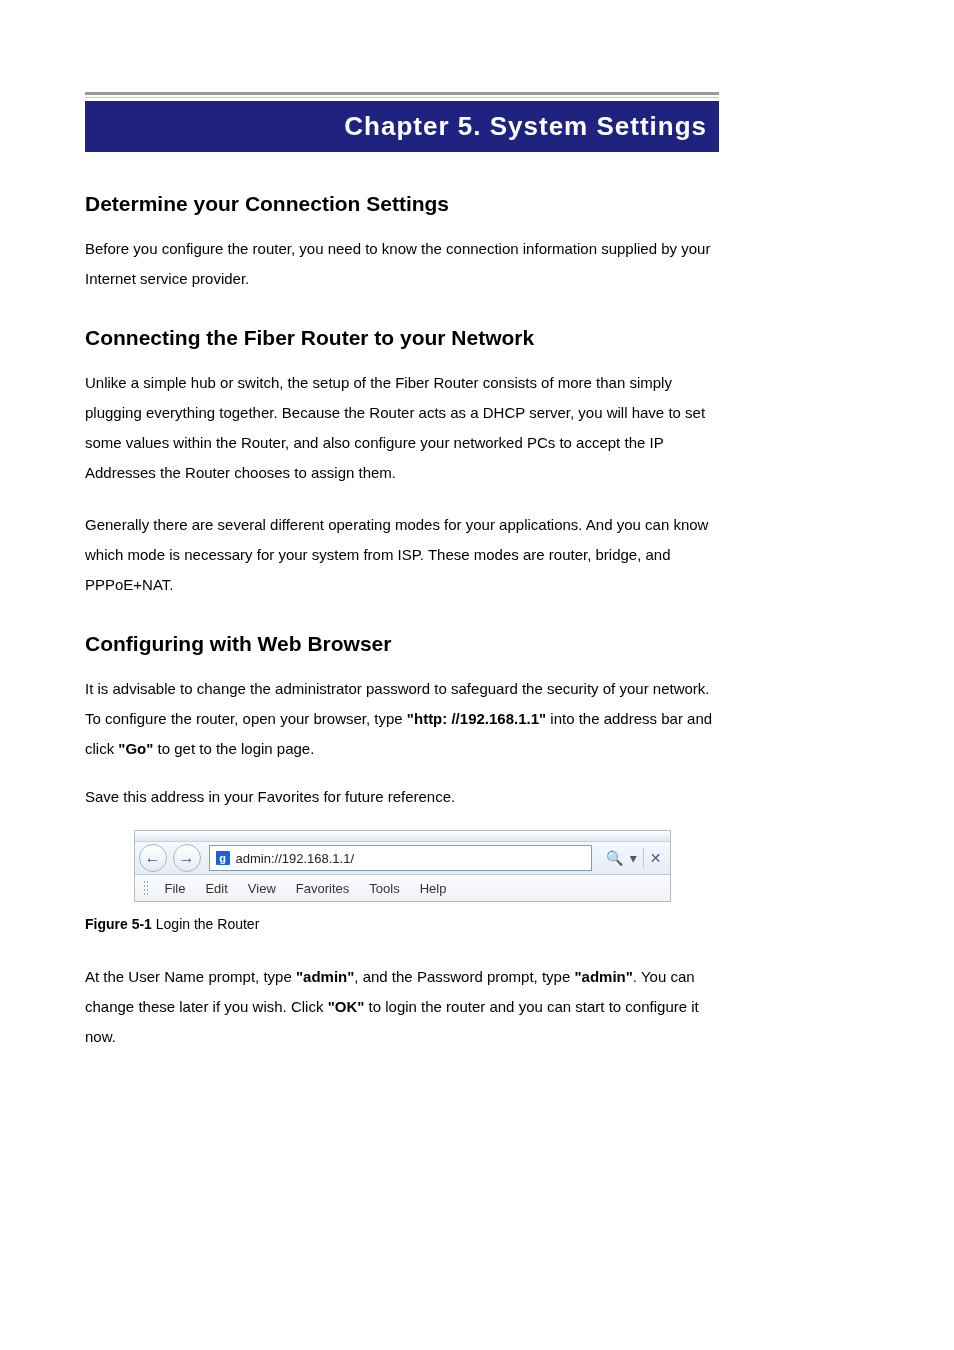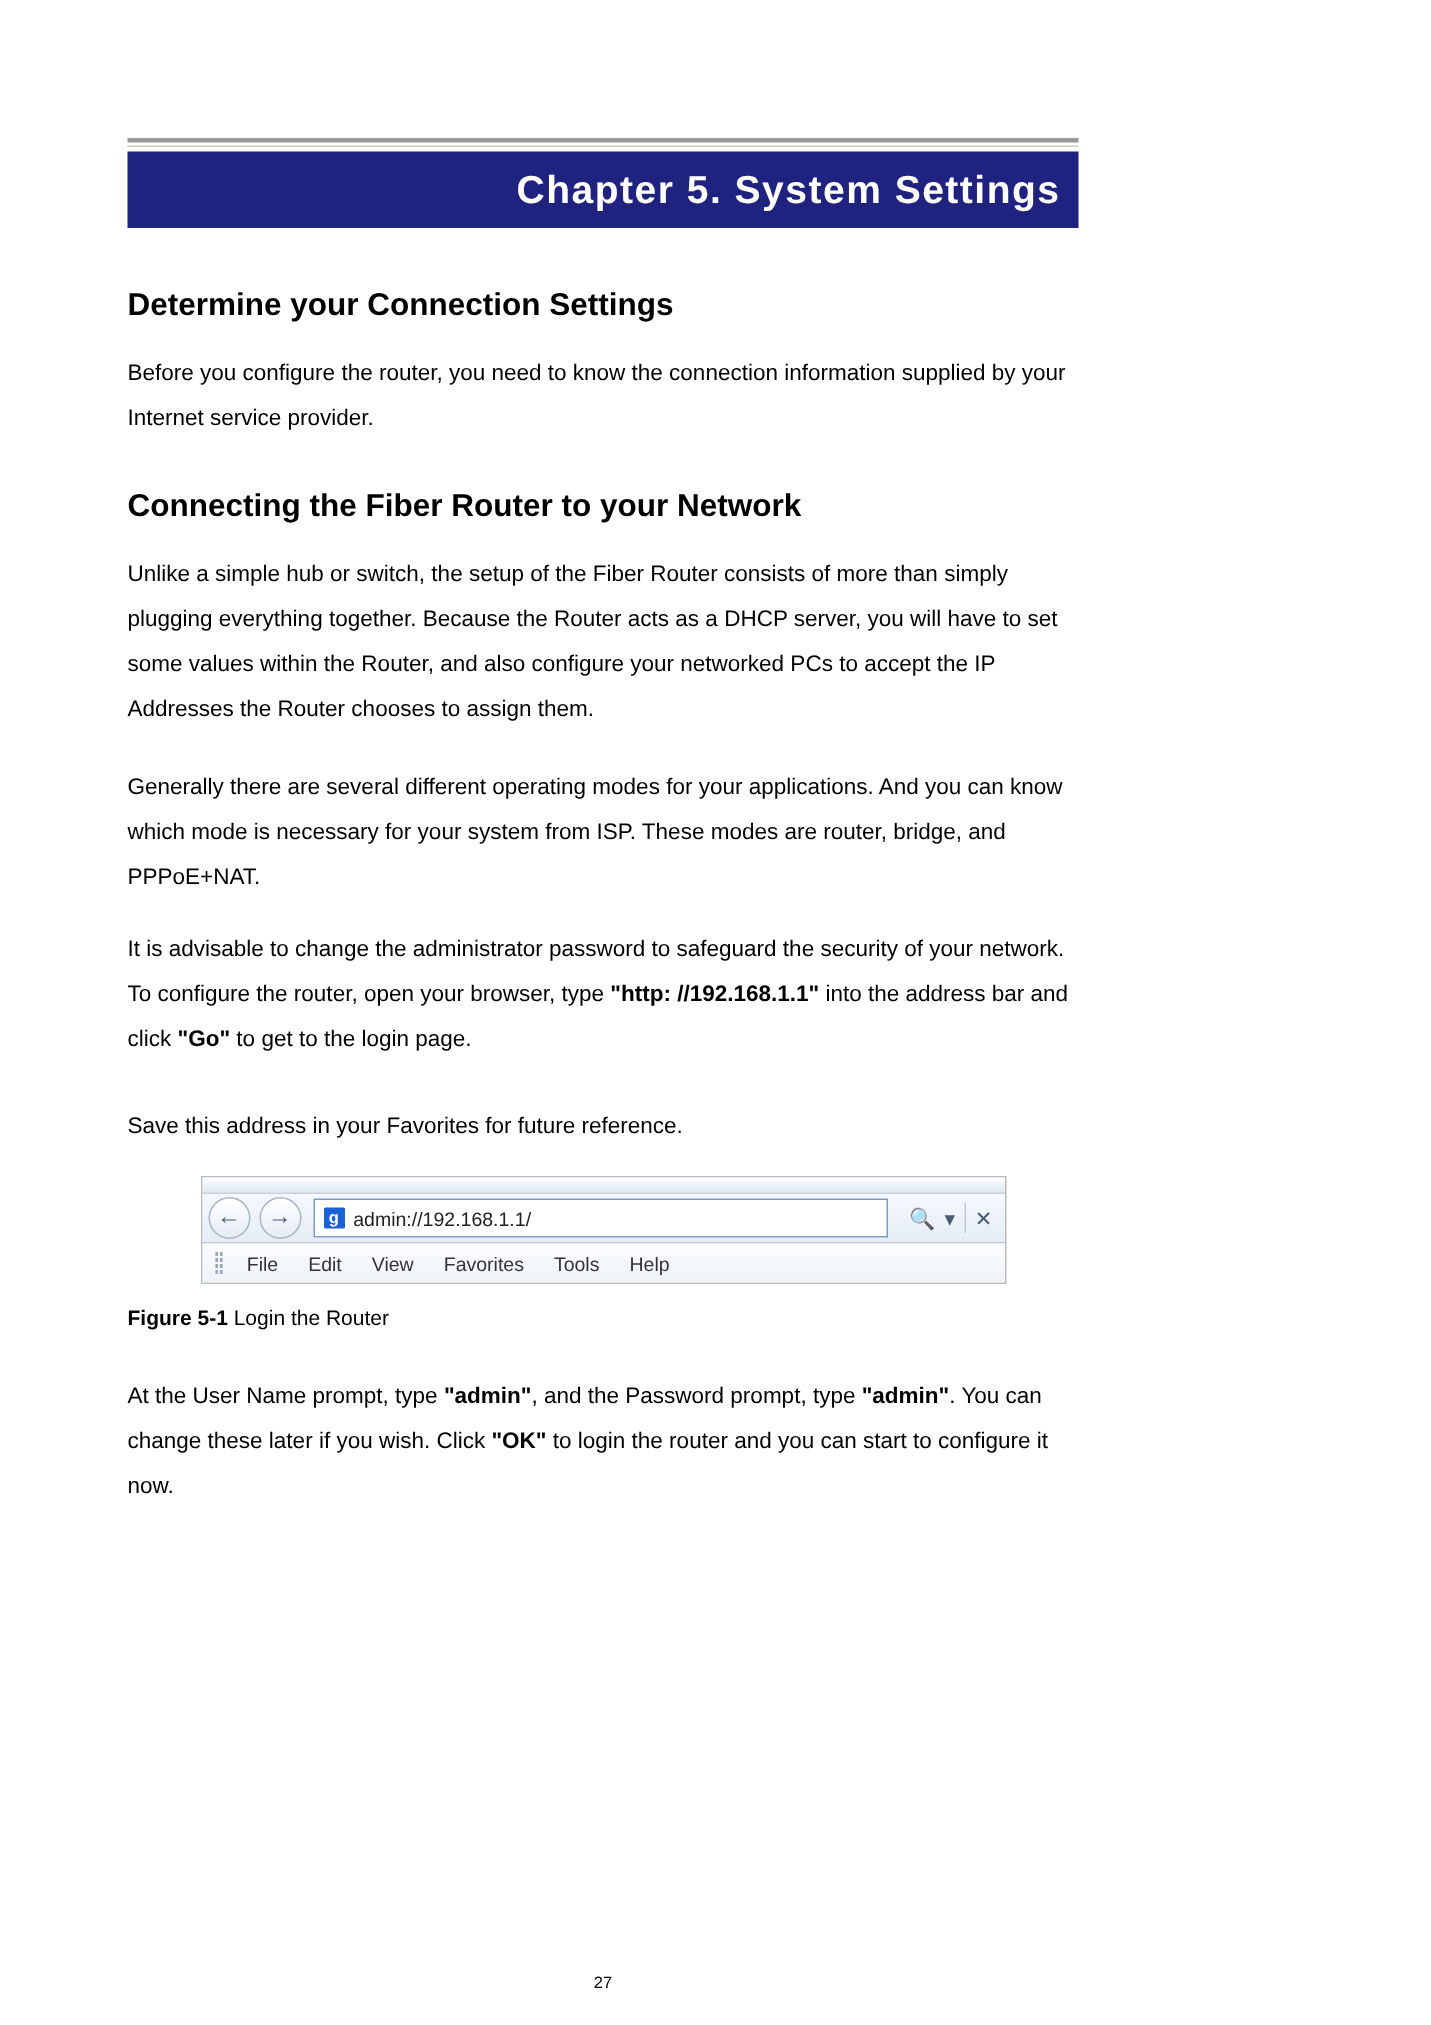--- a/index.html
+++ b/index.html
@@ -161,25 +161,26 @@
 
   <div class="content">
 
     <h2 class="section">Determine your Connection Settings</h2>
     <p class="body">Before you configure the router, you need to know the connection information supplied by your Internet service provider.</p>
 
     <h2 class="section">Connecting the Fiber Router to your Network</h2>
     <p class="body">Unlike a simple hub or switch, the setup of the Fiber Router consists of more than simply plugging everything together. Because the Router acts as a DHCP server, you will have to set some values within the Router, and also configure your networked PCs to accept the IP Addresses the Router chooses to assign them.</p>
     <p class="body" style="margin-top:22px">Generally there are several different operating modes for your applications. And you can know which mode is necessary for your system from ISP. These modes are router, bridge, and PPPoE+NAT.</p>
 
+    <h2 class="section">Configuring with Web Browser</h2>
     <p class="body">
       <span>It is advisable to change the administrator password to safeguard the security of your network. To configure the router, open your browser, type </span><b>"http: //192.168.1.1"</b><span> into the address bar and click </span><b>"Go"</b><span> to get to the login page.</span>
     </p>
 
-    <p class="body" style="margin-top:28px">Save this address in your Favorites for future reference.</p>
+    <p class="body" style="margin-top:18px">Save this address in your Favorites for future reference.</p>
 
     <div class="browser-figure">
       <div class="browser-top"></div>
       <div class="addr-row">
         <div class="nav-btn">
           <span class="arrow">←</span>
         </div>
         <div class="nav-btn">
           <span class="arrow">→</span>
         </div>

